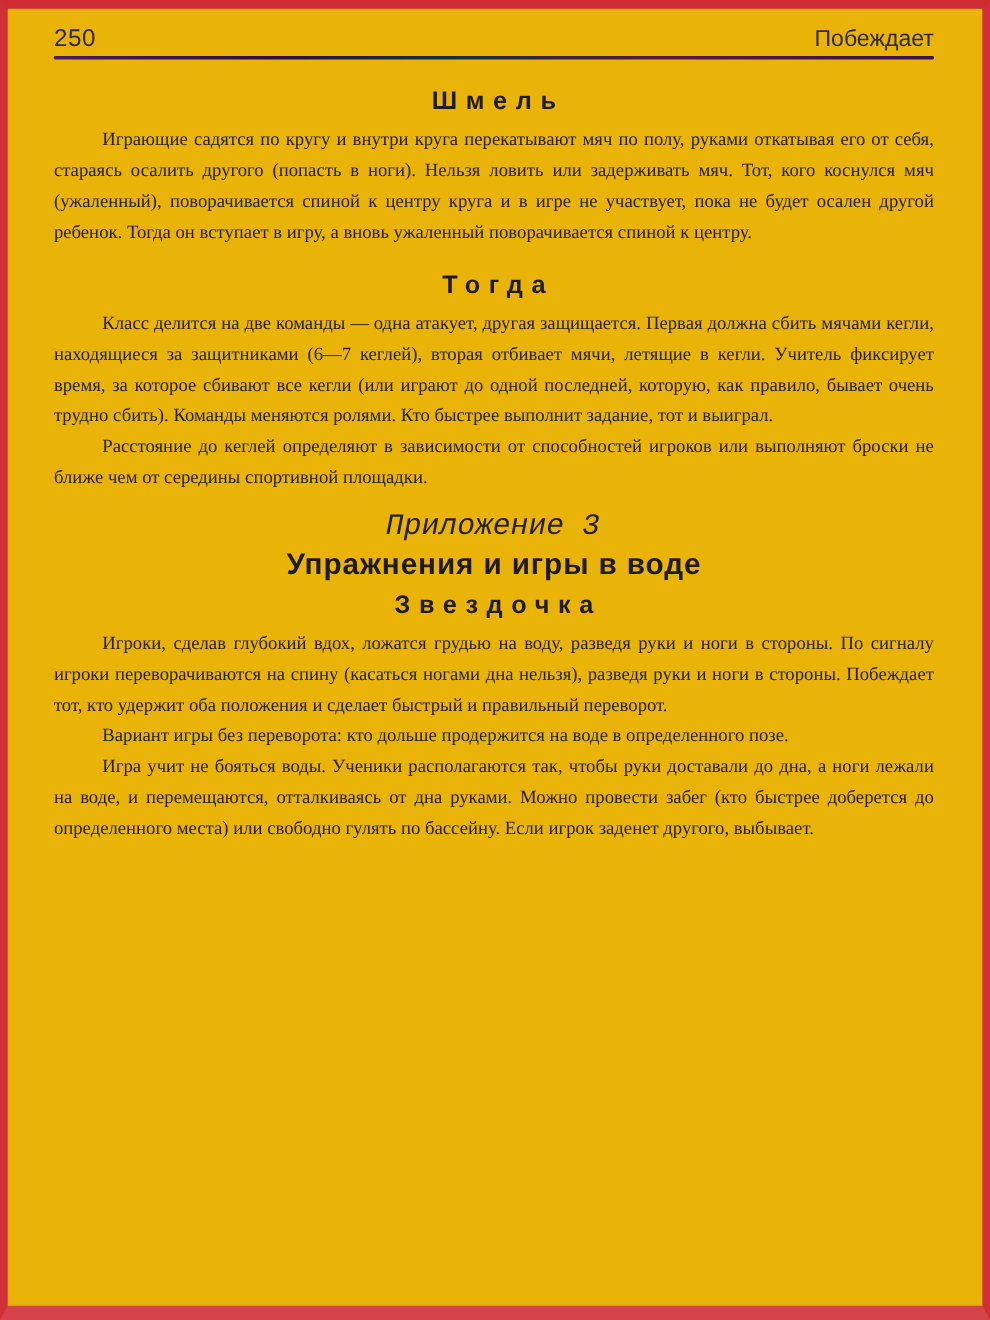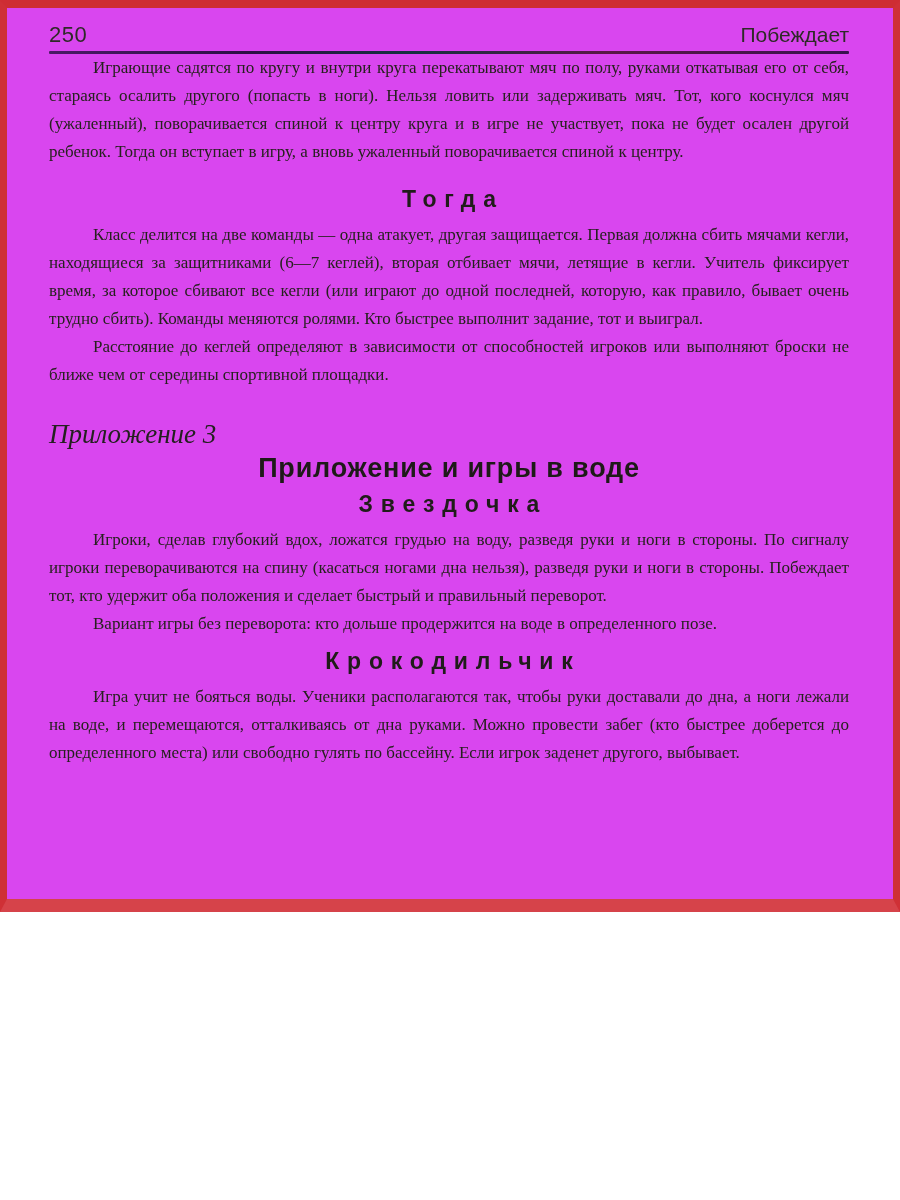--- a/index.html
+++ b/index.html
@@ -3,23 +3,23 @@
 <meta charset="utf-8">
 <style>
   html, body {
     margin: 0;
     padding: 0;
     background: #ffffff;
   }
   .scan {
     position: relative;
     width: 900px;
-    height: 912px;
+    height: 1200px;
     box-sizing: border-box;
-    background: #d946ef;
+    background: #eab308;
     border-top: 8px solid #ce2d33;
     border-bottom: 13px solid #d6434a;
     border-left: 7px solid #cf3036;
     border-right: 7px solid #cf3036;
     overflow: hidden;
     font-family: "Liberation Serif", serif;
     color: #26211e;
   }
   .content {
     padding: 10px 44px 0 42px;
@@ -58,27 +58,27 @@
   h2.game.tight3 { margin-top: 10px; }
   p.body {
     font-size: 17px;
     line-height: 28px;
     text-align: justify;
     text-indent: 44px;
     margin: 0;
     color: #26211e;
   }
   .appendix-label {
-    font-family: Liberation Serif, serif;
+    font-family: Liberation Mono, monospace;
     font-style: italic;
     font-size: 27px;
     line-height: 30px;
-    text-align: left;
+    text-align: center;
     color: #242020;
-    margin-top: 30px;
+    margin-top: 16px;
     padding-right: 2px;
   }
   h1.appendix-title {
     font-family: "Liberation Sans", sans-serif;
     font-weight: bold;
     font-size: 27px;
     line-height: 30px;
     letter-spacing: 0.03em;
     text-align: center;
     color: #1e1a18;
@@ -90,30 +90,30 @@
 
 <div class="scan">
   <div class="content">
 
     <div class="pg-header">
       <span class="pgnum">250</span>
       <span>Побеждает</span>
     </div>
     <div class="rule"></div>
 
+    <h2 class="game tight1">Шмель</h2>
     <p class="body">Играющие садятся по кругу и внутри круга перекатывают мяч по полу, руками откатывая его от себя, стараясь осалить другого (попасть в ноги). Нельзя ловить или задерживать мяч. Тот, кого коснулся мяч (ужаленный), поворачивается спиной к центру круга и в игре не участвует, пока не будет осален другой ребенок. Тогда он вступает в игру, а вновь ужаленный поворачивается спиной к центру.</p>
 
     <h2 class="game">Тогда</h2>
     <p class="body">Класс делится на две команды — одна атакует, другая защищается. Первая должна сбить мячами кегли, находящиеся за защитниками (6—7 кеглей), вторая отбивает мячи, летящие в кегли. Учитель фиксирует время, за которое сбивают все кегли (или играют до одной последней, которую, как правило, бывает очень трудно сбить). Команды меняются ролями. Кто быстрее выполнит задание, тот и выиграл.</p>
     <p class="body">Расстояние до кеглей определяют в зависимости от способностей игроков или выполняют броски не ближе чем от середины спортивной площадки.</p>
 
     <div class="appendix-label">Приложение 3</div>
-    <h1 class="appendix-title">Приложение и игры в воде</h1>
+    <h1 class="appendix-title">Упражнения и игры в воде</h1>
 
     <h2 class="game tight2">Звездочка</h2>
     <p class="body">Игроки, сделав глубокий вдох, ложатся грудью на воду, разведя руки и ноги в стороны. По сигналу игроки переворачиваются на спину (касаться ногами дна нельзя), разведя руки и ноги в стороны. Побеждает тот, кто удержит оба положения и сделает быстрый и правильный переворот.</p>
     <p class="body">Вариант игры без переворота: кто дольше продержится на воде в определенного позе.</p>
 
-    <h2 class="game tight3">Крокодильчик</h2>
     <p class="body">Игра учит не бояться воды. Ученики располагаются так, чтобы руки доставали до дна, а ноги лежали на воде, и перемещаются, отталкиваясь от дна руками. Можно провести забег (кто быстрее доберется до определенного места) или свободно гулять по бассейну. Если игрок заденет другого, выбывает.</p>
 
   </div>
 </div>
 
 </body></html>

